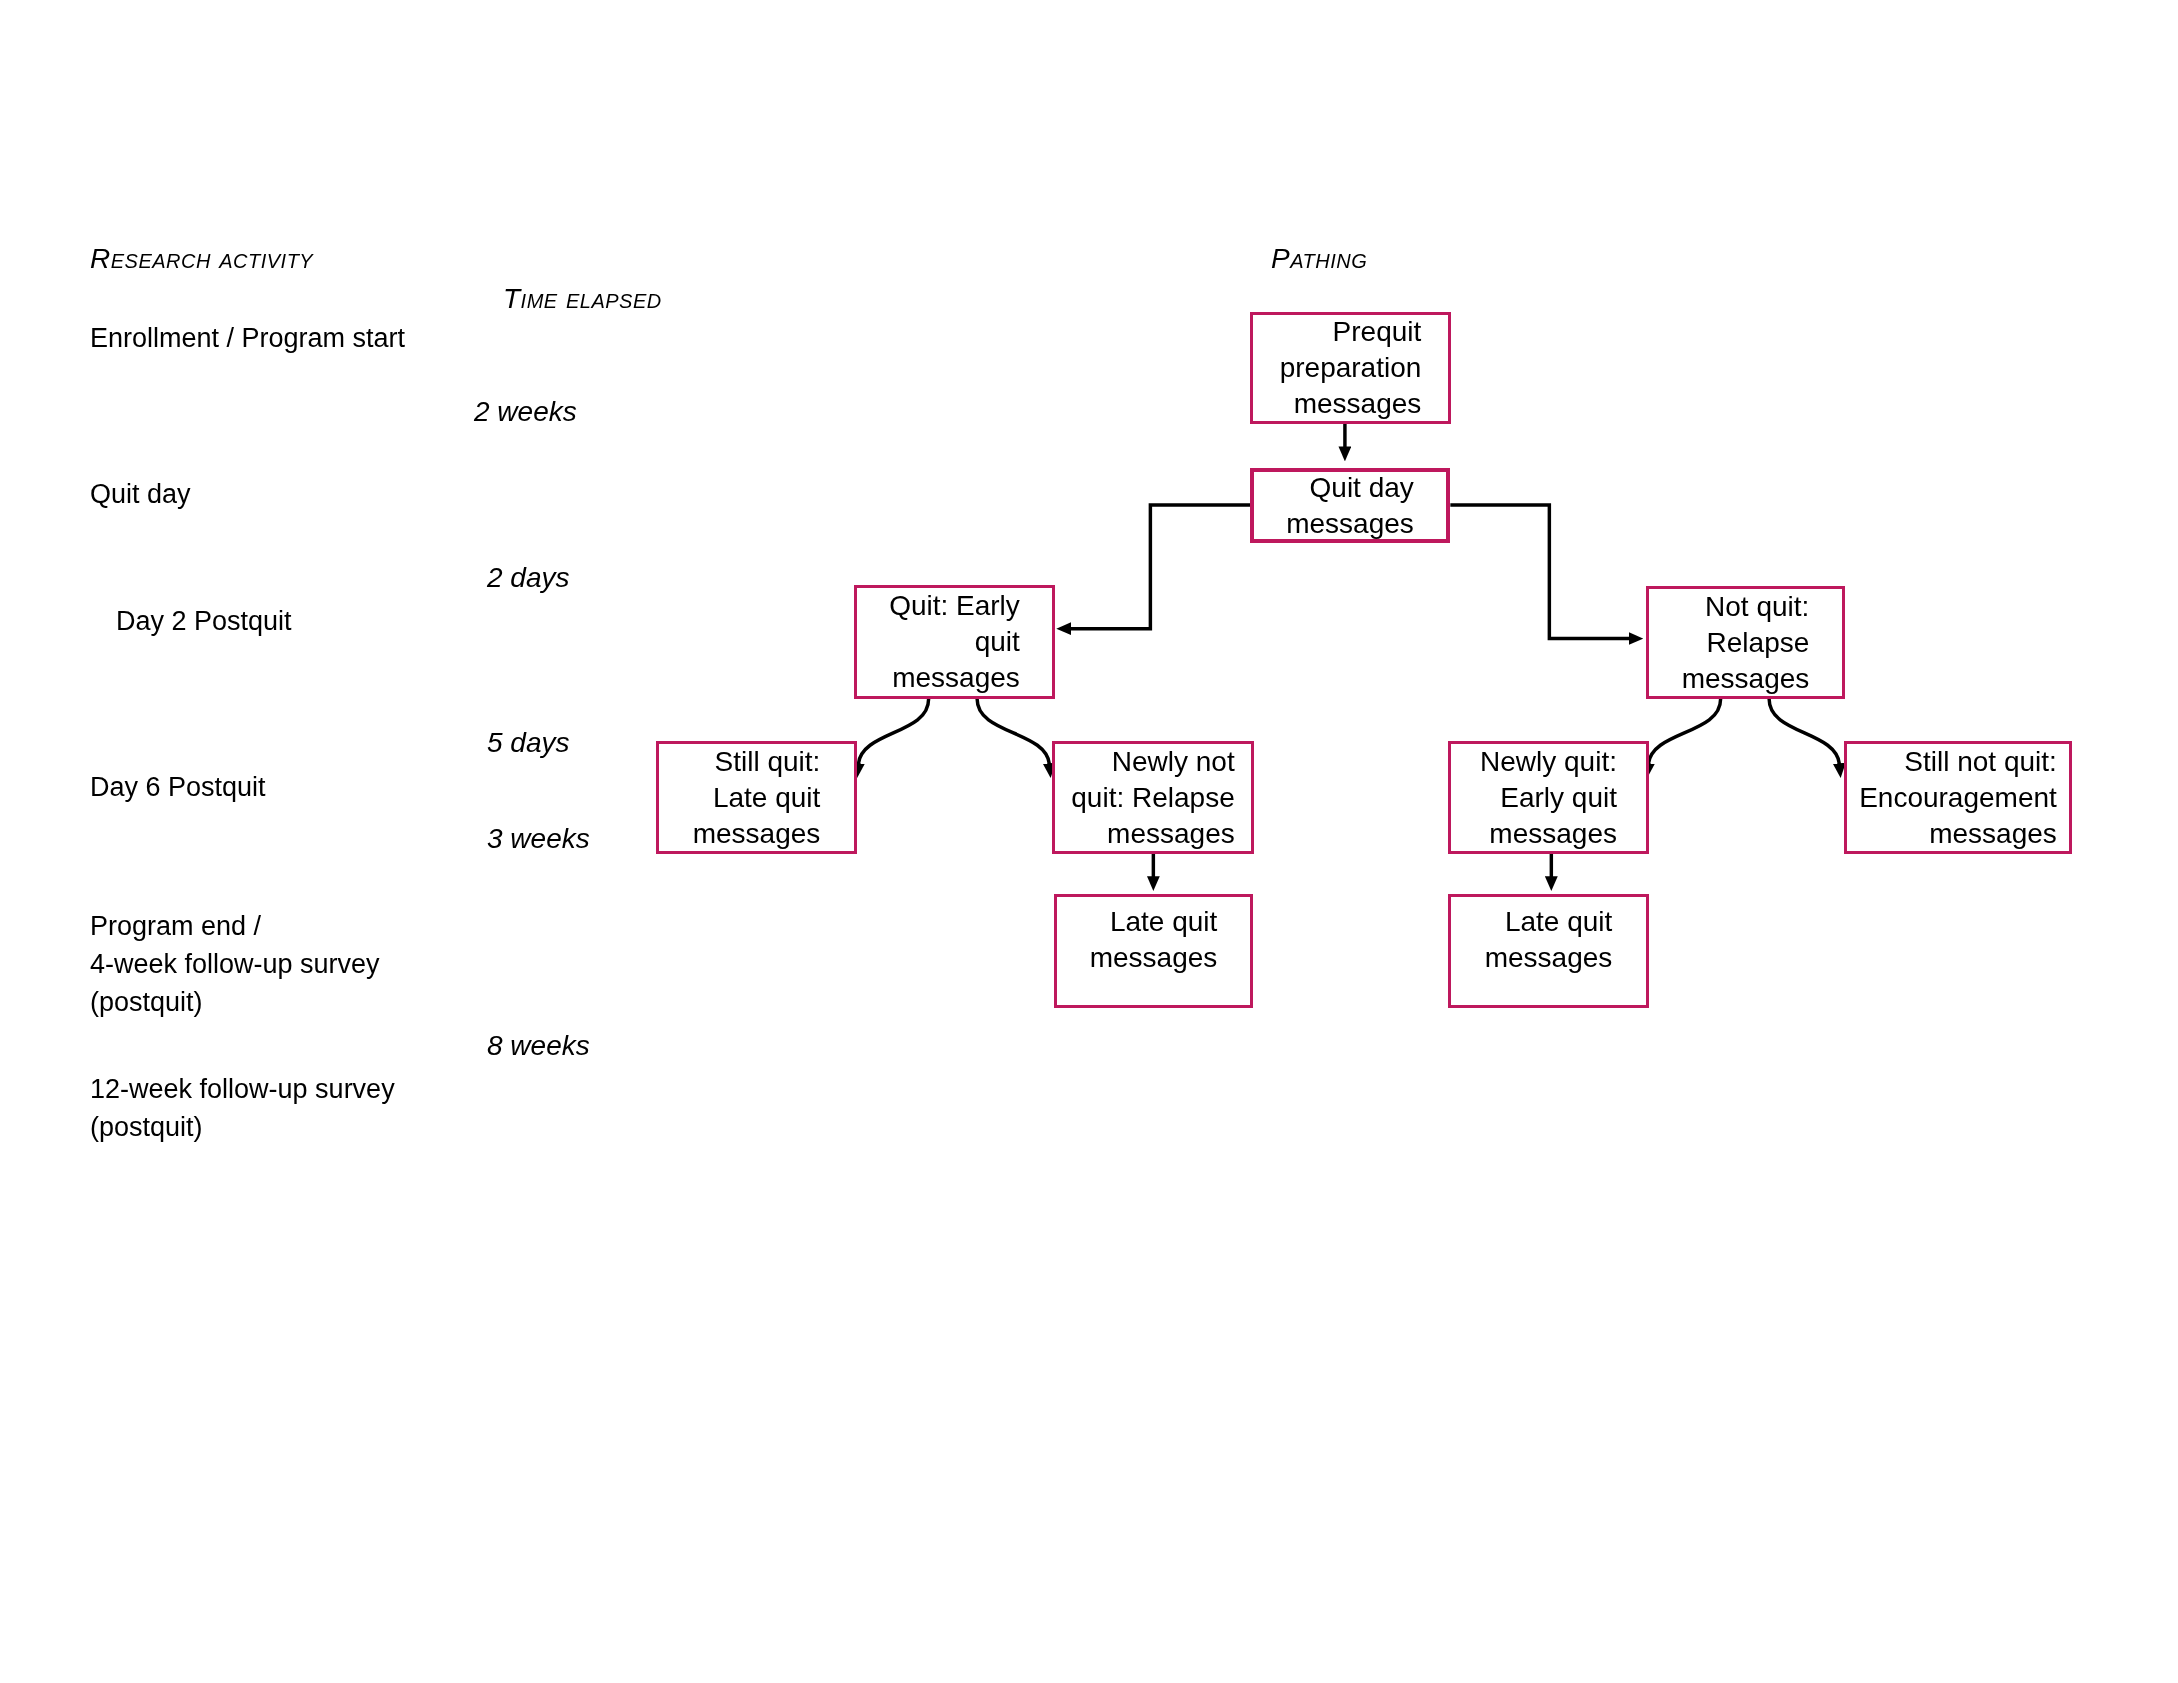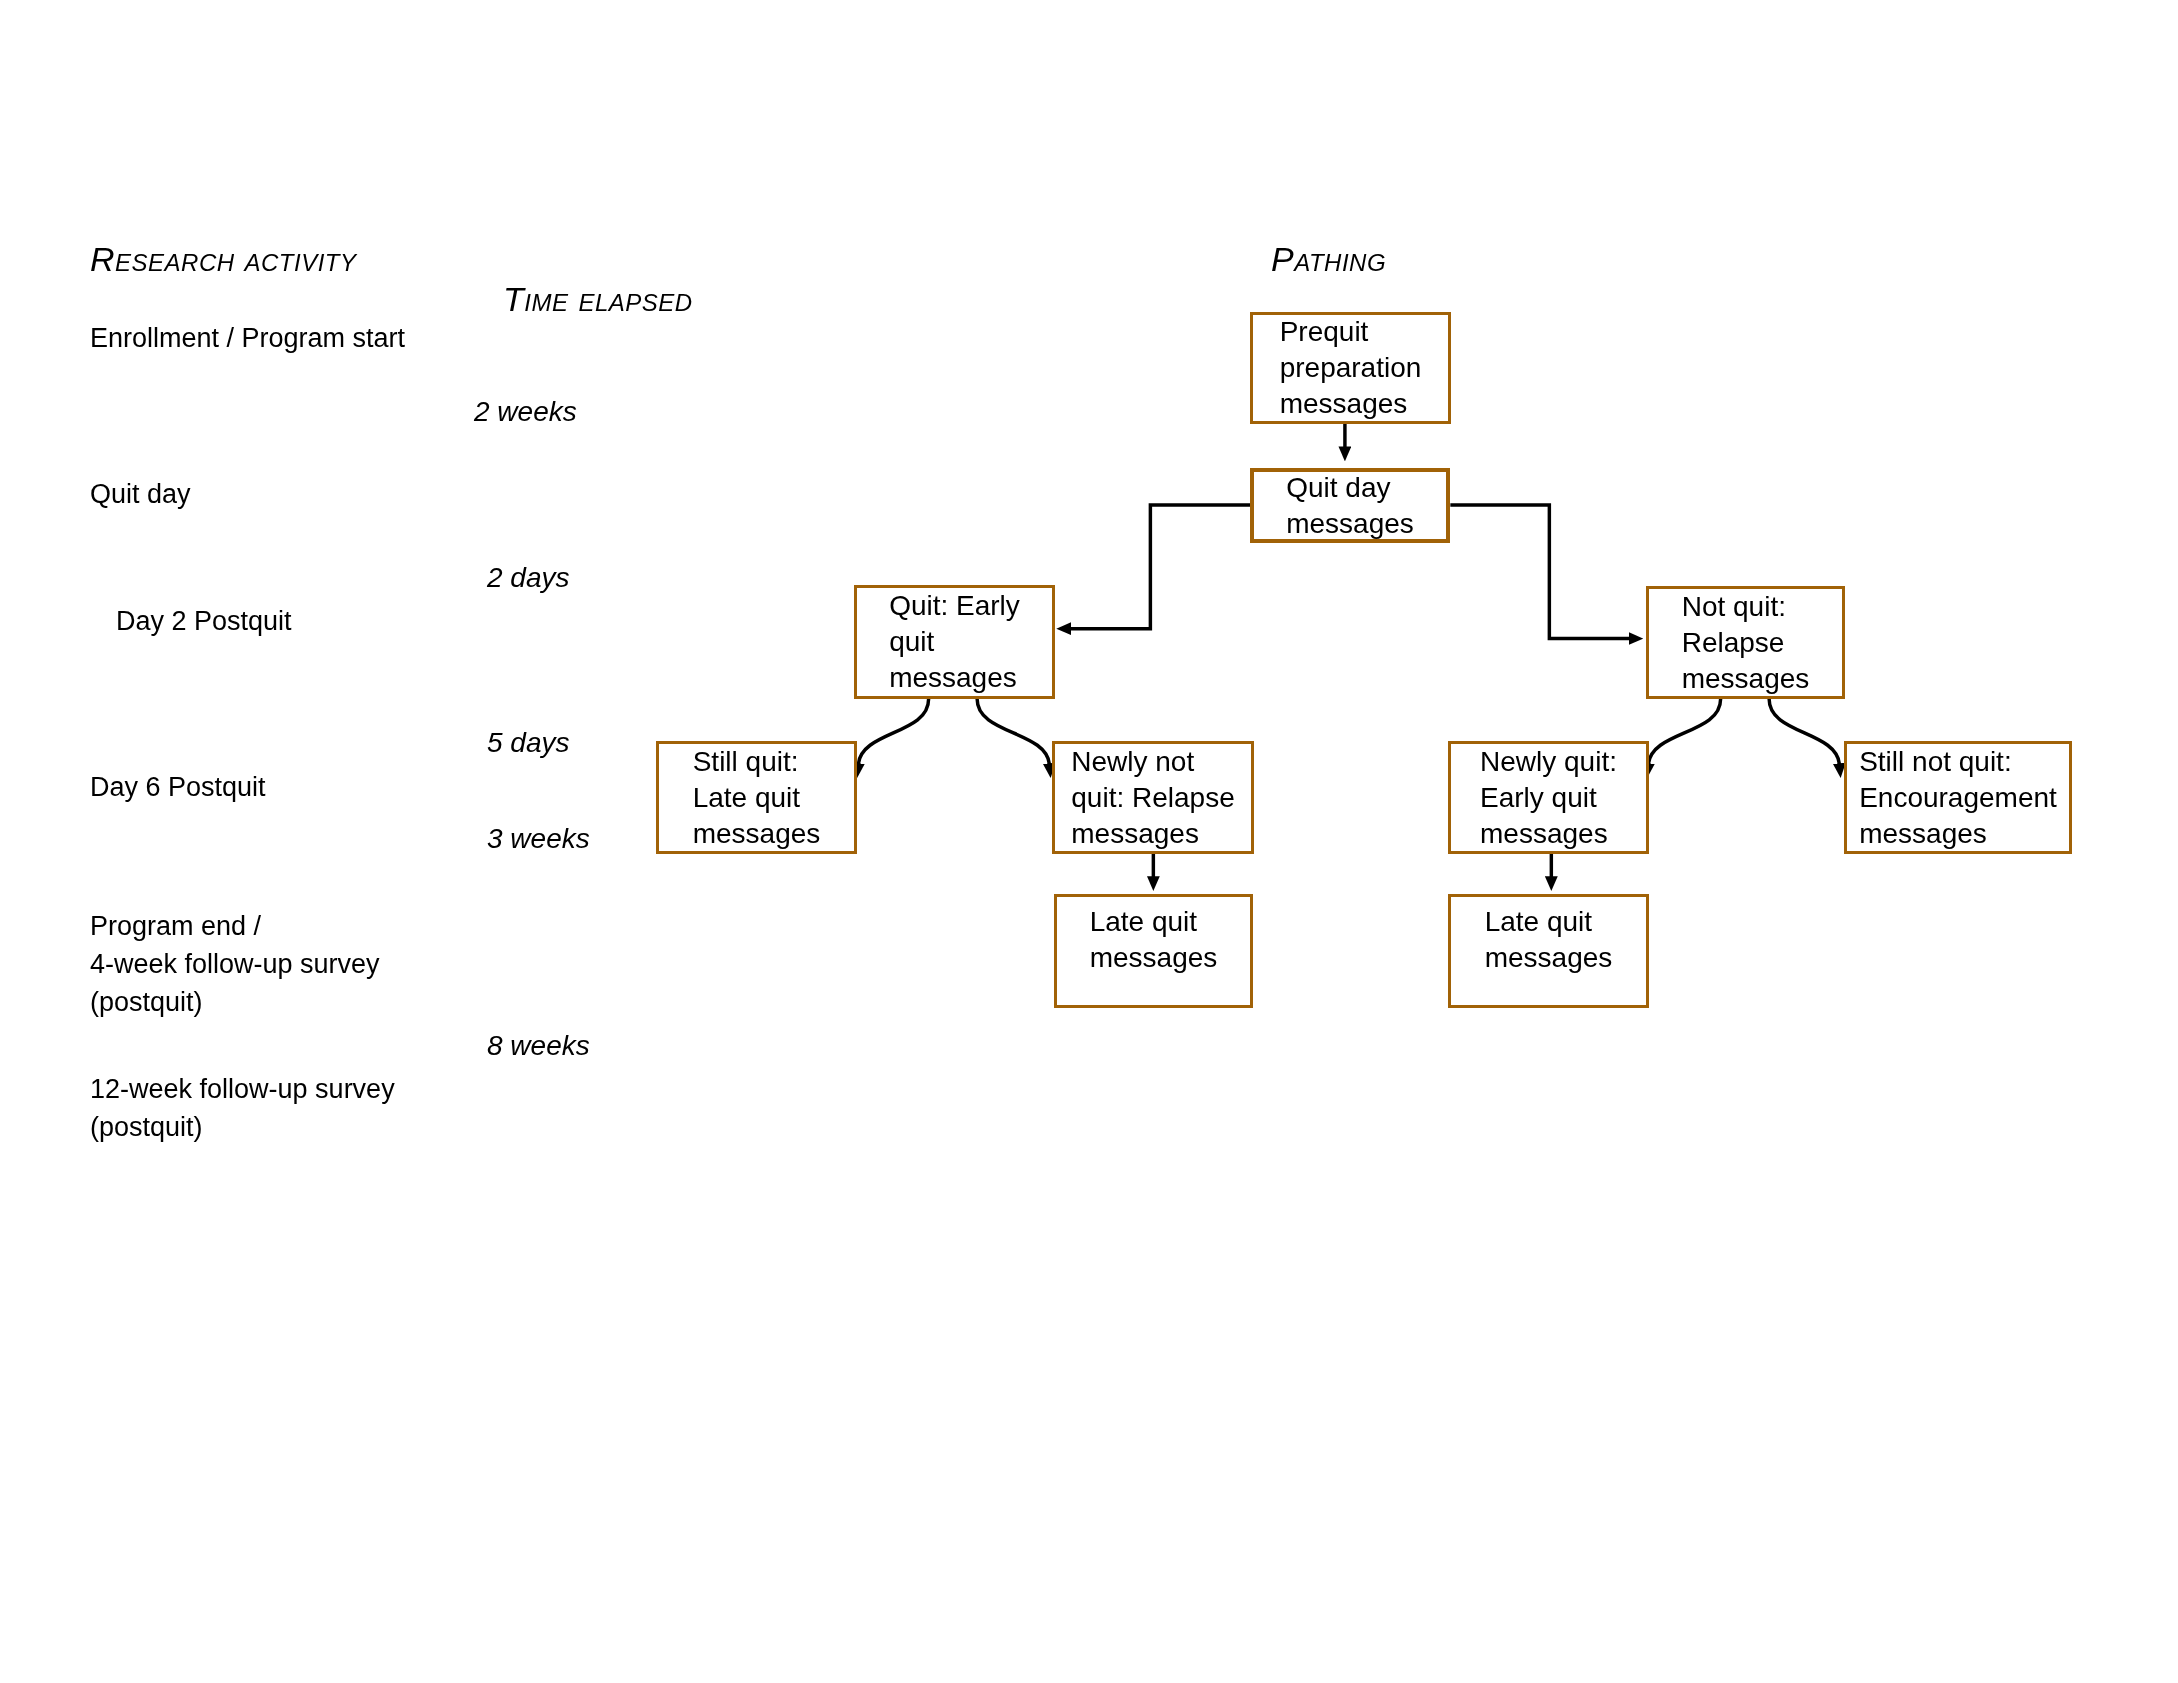--- a/index.html
+++ b/index.html
@@ -11,21 +11,21 @@
     position: relative;
     width: 2178px;
     height: 1683px;
     background: #ffffff;
     font-family: "Liberation Sans", "DejaVu Sans", sans-serif;
     color: #000000;
     overflow: hidden;
   }
   .col-header {
     position: absolute;
-    font-size: 34px;
+    font-size: 28px;
     line-height: 38px;
     font-style: italic;
     font-variant: small-caps;
     letter-spacing: 0.5px;
     white-space: pre-line;
   }
   .activity-label {
     position: absolute;
     font-size: 27px;
     line-height: 38px;
@@ -33,27 +33,27 @@
   }
   .time-label {
     position: absolute;
     font-size: 28px;
     line-height: 38px;
     font-style: italic;
     white-space: pre-line;
   }
   .flow-box {
     position: absolute;
-    border: 3px solid #a16207;
+    border: 3px solid #be185d;
     box-sizing: border-box;
     background: #ffffff;
     display: flex;
     align-items: center;
     justify-content: center;
-    text-align: left;
+    text-align: right;
     font-size: 28px;
     line-height: 36px;
     white-space: pre-line;
   }
   .flow-box.bold-border {
     border-width: 4.5px;
   }
   .flow-box.top-aligned {
     align-items: flex-start;
     padding-top: 7px;

